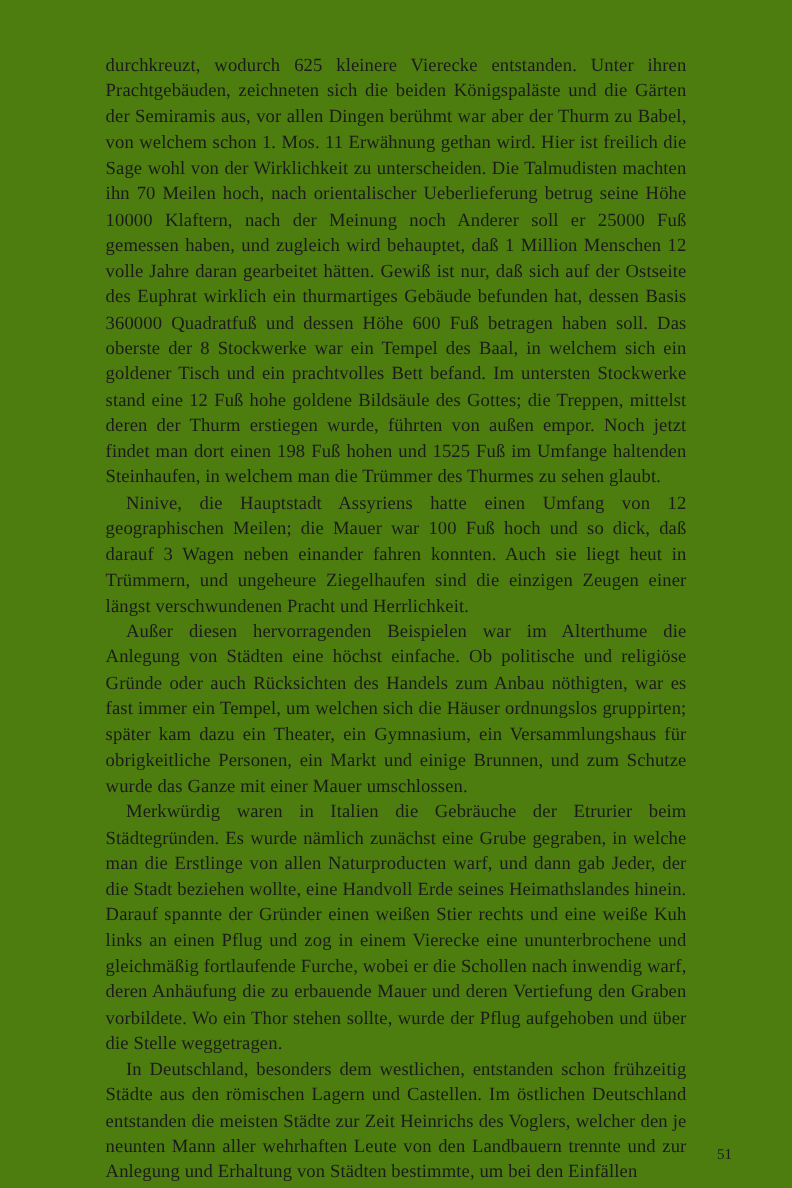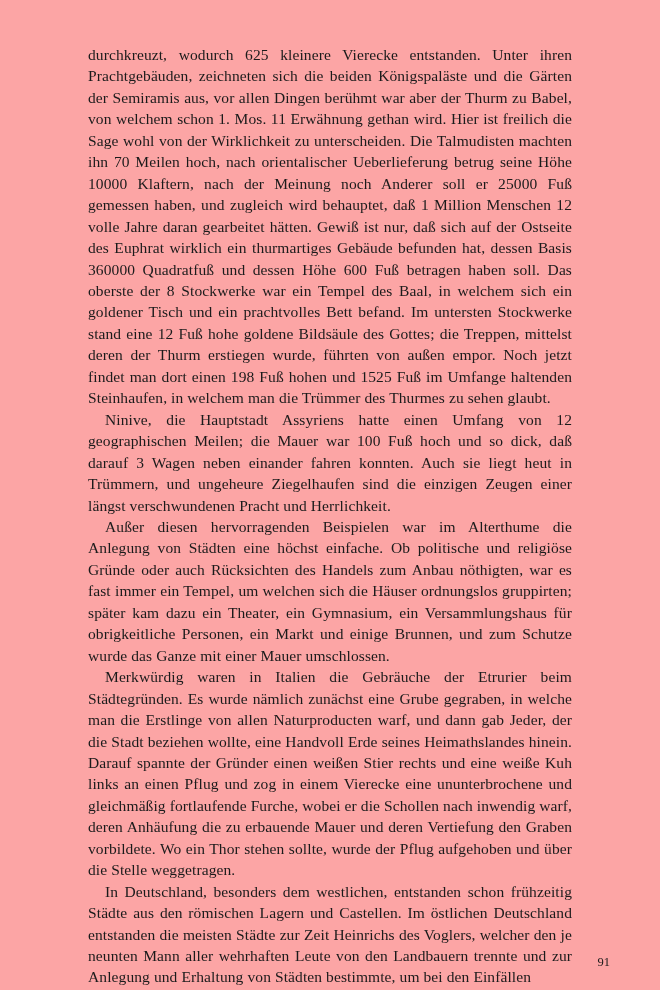--- a/index.html
+++ b/index.html
@@ -14,21 +14,21 @@
     font-family: "Liberation Serif", serif;
     color: #1b1b1b;
     overflow: hidden;
   }
   .page {
     position: absolute;
     top: 0;
     left: 0;
     width: 660px;
     height: 990px;
-    background: #fca5a5;
+    background: #4d7c0f;
   }
   .text-block {
     position: absolute;
     top: 44px;
     left: 88px;
     width: 484px;
   }
   .text-block p {
     margin: 0;
     font-size: 15.5px;
@@ -53,14 +53,14 @@
 <body>
 
 <div class="page">
   <div class="text-block">
     <p>durchkreuzt, wodurch 625 kleinere Vierecke entstanden. Unter ihren Prachtgebäuden, zeichneten sich die beiden Königspaläste und die Gärten der Semiramis aus, vor allen Dingen berühmt war aber der Thurm zu Babel, von welchem schon 1. Mos. 11 Erwähnung gethan wird. Hier ist freilich die Sage wohl von der Wirklichkeit zu unterscheiden. Die Talmudisten machten ihn 70 Meilen hoch, nach orientalischer Ueberlieferung betrug seine Höhe 10000 Klaftern, nach der Meinung noch Anderer soll er 25000 Fuß gemessen haben, und zugleich wird behauptet, daß 1 Million Menschen 12 volle Jahre daran gearbeitet hätten. Gewiß ist nur, daß sich auf der Ostseite des Euphrat wirklich ein thurmartiges Gebäude befunden hat, dessen Basis 360000 Quadratfuß und dessen Höhe 600 Fuß betragen haben soll. Das oberste der 8 Stockwerke war ein Tempel des Baal, in welchem sich ein goldener Tisch und ein prachtvolles Bett befand. Im untersten Stockwerke stand eine 12 Fuß hohe goldene Bildsäule des Gottes; die Treppen, mittelst deren der Thurm erstiegen wurde, führten von außen empor. Noch jetzt findet man dort einen 198 Fuß hohen und 1525 Fuß im Umfange haltenden Steinhaufen, in welchem man die Trümmer des Thurmes zu sehen glaubt.</p>
     <p class="indent">Ninive, die Hauptstadt Assyriens hatte einen Umfang von 12 geographischen Meilen; die Mauer war 100 Fuß hoch und so dick, daß darauf 3 Wagen neben einander fahren konnten. Auch sie liegt heut in Trümmern, und ungeheure Ziegelhaufen sind die einzigen Zeugen einer längst verschwundenen Pracht und Herrlichkeit.</p>
     <p class="indent">Außer diesen hervorragenden Beispielen war im Alterthume die Anlegung von Städten eine höchst einfache. Ob politische und religiöse Gründe oder auch Rücksichten des Handels zum Anbau nöthigten, war es fast immer ein Tempel, um welchen sich die Häuser ordnungslos gruppirten; später kam dazu ein Theater, ein Gymnasium, ein Versammlungshaus für obrigkeitliche Personen, ein Markt und einige Brunnen, und zum Schutze wurde das Ganze mit einer Mauer umschlossen.</p>
     <p class="indent">Merkwürdig waren in Italien die Gebräuche der Etrurier beim Städtegründen. Es wurde nämlich zunächst eine Grube gegraben, in welche man die Erstlinge von allen Naturproducten warf, und dann gab Jeder, der die Stadt beziehen wollte, eine Handvoll Erde seines Heimathslandes hinein. Darauf spannte der Gründer einen weißen Stier rechts und eine weiße Kuh links an einen Pflug und zog in einem Vierecke eine ununterbrochene und gleichmäßig fortlaufende Furche, wobei er die Schollen nach inwendig warf, deren Anhäufung die zu erbauende Mauer und deren Vertiefung den Graben vorbildete. Wo ein Thor stehen sollte, wurde der Pflug aufgehoben und über die Stelle weggetragen.</p>
     <p class="indent">In Deutschland, besonders dem westlichen, entstanden schon frühzeitig Städte aus den römischen Lagern und Castellen. Im östlichen Deutschland entstanden die meisten Städte zur Zeit Heinrichs des Voglers, welcher den je neunten Mann aller wehrhaften Leute von den Landbauern trennte und zur Anlegung und Erhaltung von Städten bestimmte, um bei den Einfällen</p>
   </div>
-  <div class="page-number">91</div>
+  <div class="page-number">51</div>
 </div>
 
 </body></html>

